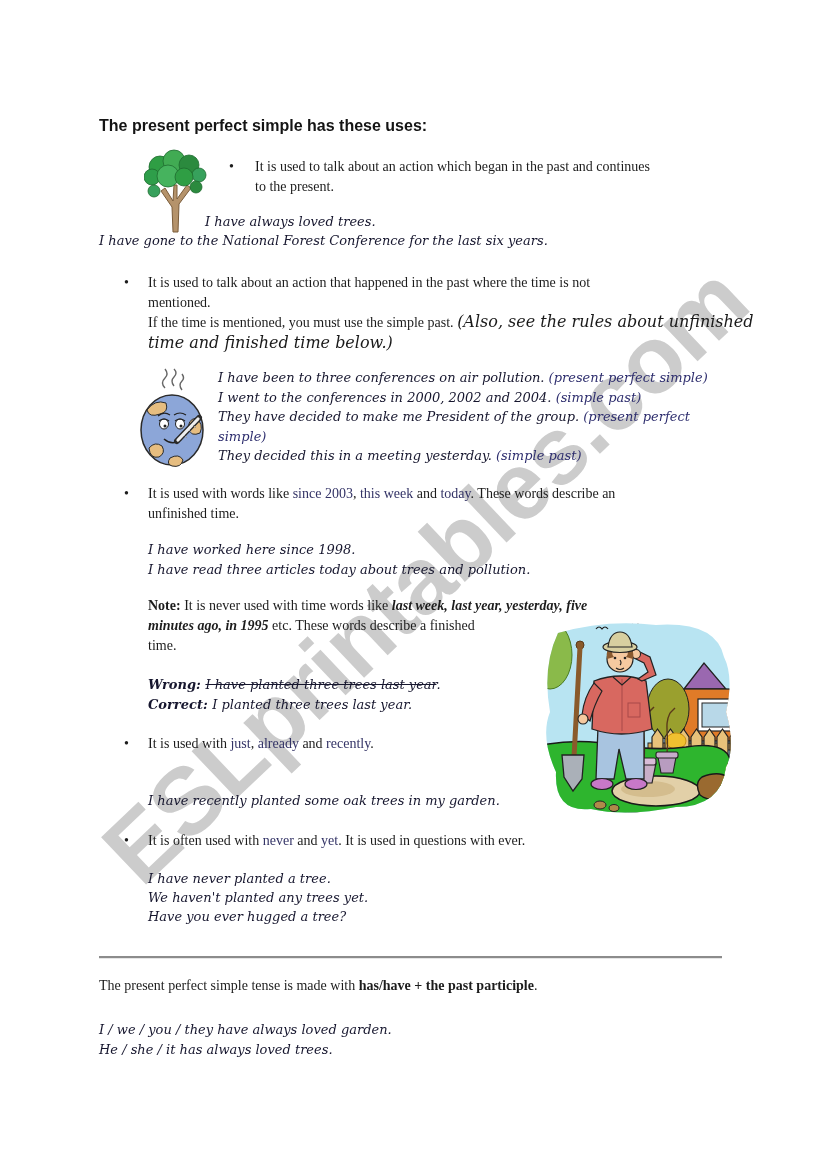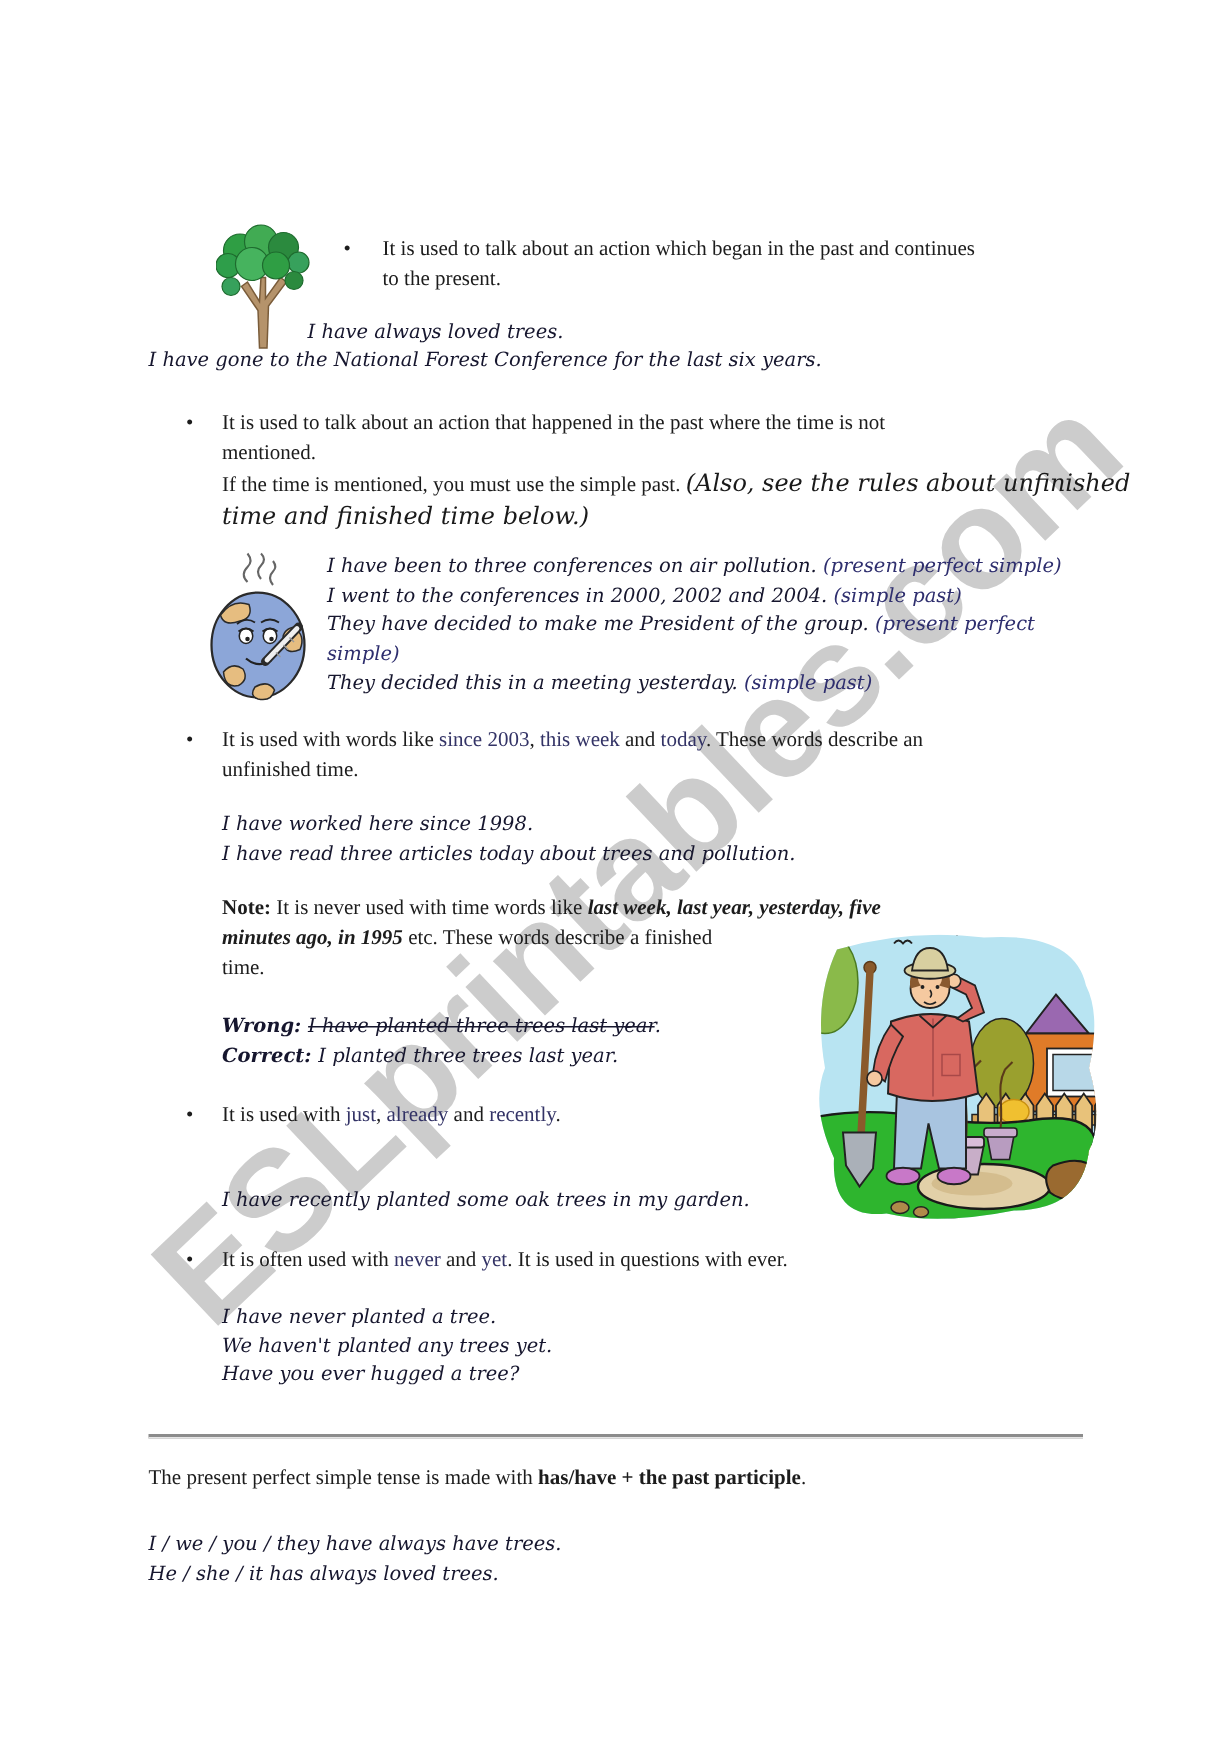--- a/index.html
+++ b/index.html
@@ -28,20 +28,21 @@
 </style>
 </head>
 <body>
 
 <div class="page">
 
   <div class="watermark">ESLprintables.com</div>
 
   <div class="content">
 
+    <div class="abs title" style="left:99px;top:117px;">The present perfect simple has these uses:</div>
 
     <div class="abs" style="left:144px;top:149px;">
       <svg width="64" height="84" viewBox="0 0 64 84" aria-hidden="true">
         <path d="M29,83 L28,58 L17,42 L21,39 L29,52 L30,36 L33,36 L33,50 L43,36 L47,39 L35,55 L34,83 Z" fill="#b5936b" stroke="#7a5c3a" stroke-width="1"></path>
         <g stroke="#1e6b2e" stroke-width="0.8">
           <circle cx="16" cy="18" r="11" fill="#2f9e44"></circle>
           <circle cx="30" cy="12" r="11" fill="#41ab53"></circle>
           <circle cx="45" cy="16" r="10" fill="#2b8a3e"></circle>
           <circle cx="55" cy="26" r="7" fill="#37a15c"></circle>
           <circle cx="8" cy="28" r="8" fill="#2e9e4a"></circle>
@@ -184,17 +185,17 @@
     <div class="abs bullet-marker" style="left:124px;top:831px;">•</div>
     <div class="abs body-text" style="left:148px;top:831px;"><span class="seg-n">It is often used with </span><span class="seg-blue">never</span><span class="seg-n"> and </span><span class="seg-blue">yet</span><span class="seg-n">. It is used in questions with ever.</span></div>
 
     <div class="abs example" style="left:148px;top:869px;">I have never planted a tree.</div>
     <div class="abs example" style="left:148px;top:888px;">We haven't planted any trees yet.</div>
     <div class="abs example" style="left:148px;top:907px;">Have you ever hugged a tree?</div>
 
     <div class="abs rule" style="left:99px;top:956px;width:623px;"></div>
 
     <div class="abs body-text" style="left:99px;top:976px;"><span class="seg-n">The present perfect simple tense is made with </span><span class="seg-bold">has/have + the past participle</span><span class="seg-n">.</span></div>
-    <div class="abs example" style="left:99px;top:1020px;">I / we / you / they have always have trees.</div>
+    <div class="abs example" style="left:99px;top:1020px;">I / we / you / they have always loved garden.</div>
     <div class="abs example" style="left:99px;top:1040px;">He / she / it has always loved trees.</div>
 
   </div>
 </div>
 
 </body></html>

